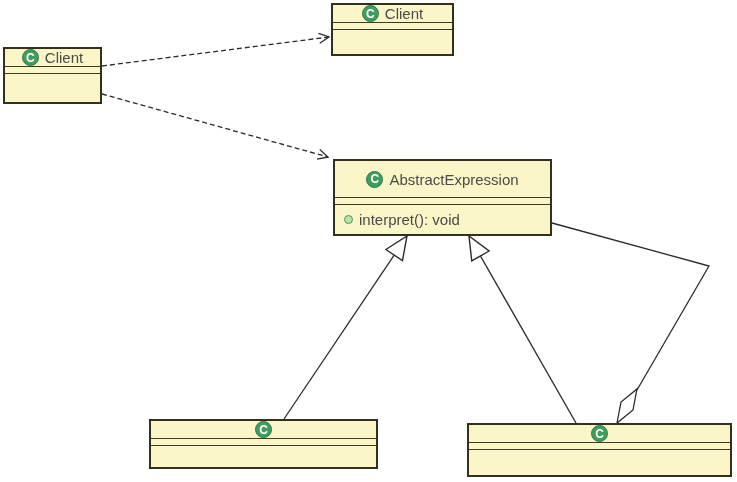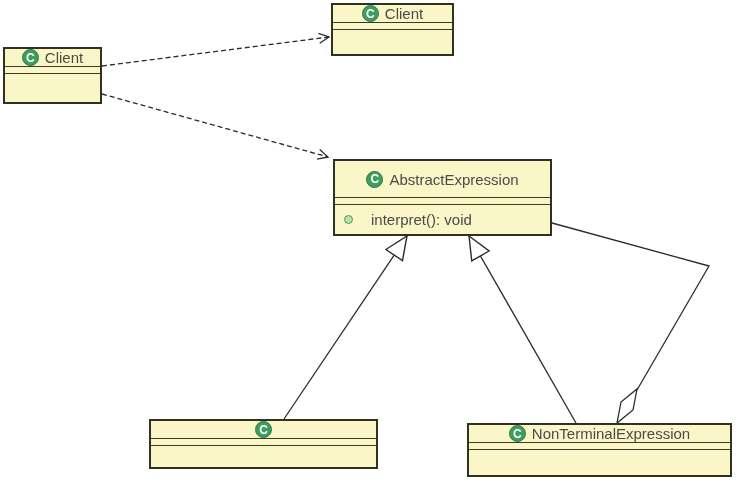--- a/index.html
+++ b/index.html
@@ -36,21 +36,21 @@
   }
   .cicon{
     width:17px;height:17px;border-radius:50%;
     background:var(--icon-green);border:1px solid var(--icon-green-border);
     color:var(--icon-letter-color);font-size:12px;font-weight:bold;
     display:flex;align-items:center;justify-content:center;flex:0 0 auto;
     line-height:1;
   }
   .comp{flex:0 0 7px;border-top:1px solid var(--compartment-line);}
   .ops-big{flex:1 1 auto;border-top:1px solid var(--compartment-line);
-    display:flex;align-items:center;gap:18px;padding-left:9px;
+    display:flex;align-items:center;gap:6px;padding-left:9px;
     color:var(--title-text);font-size:15px;white-space:nowrap;}
   .micon{
     width:9px;height:9px;border-radius:50%;flex:0 0 auto;
     background:var(--method-icon-fill);border:1px solid var(--method-icon-border);
   }
   .edge{stroke:var(--line-color);stroke-width:1.3;fill:none;}
   .edge.dashed{stroke-dasharray:5 3;}
   .diamond{fill:#ffffff;stroke:var(--line-color);stroke-width:1.3;}
 </style>
 </head>
@@ -110,19 +110,18 @@
     <div class="title-row">
       <span class="cicon">C</span>
     </div>
     <div class="comp"></div>
     <div class="comp"></div>
   </div>
 
   <div class="uml-class" style="left:467px;top:423px;width:265px;height:54px;">
     <div class="title-row">
       <span class="cicon">C</span>
-      <span>NonTerminalExpression</span>
     </div>
     <div class="comp"></div>
     <div class="comp"></div>
   </div>
 
 </div>
 
 </body></html>

